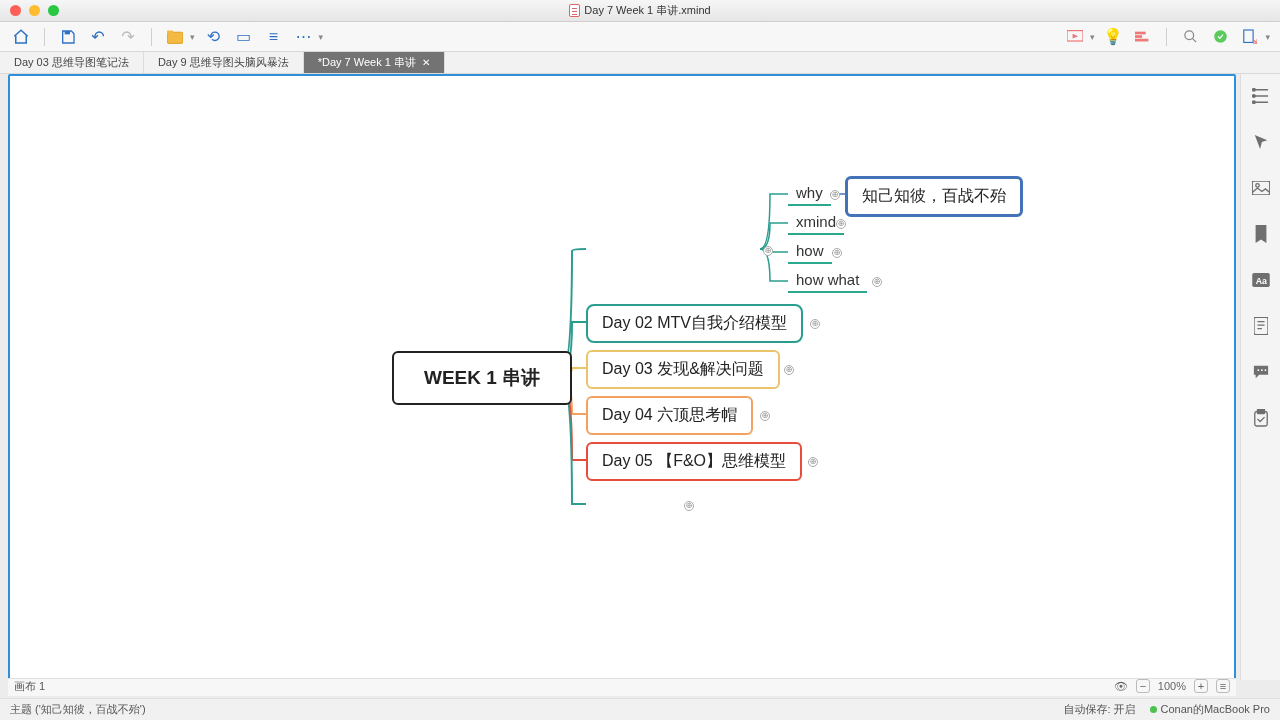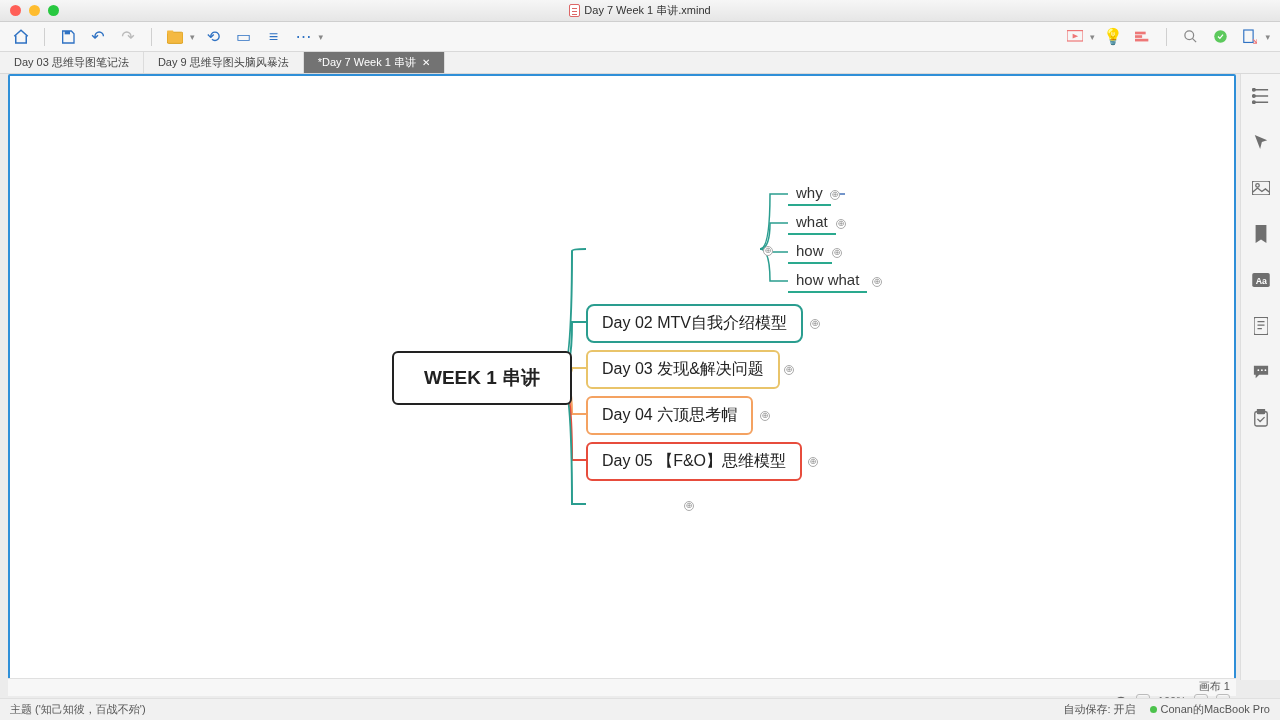--- a/index.html
+++ b/index.html
@@ -34,21 +34,21 @@
 
 
 .canvas { position:relative; width:100%; height:100%; }
 .node { position:absolute; background:#fff; border:2px solid; border-radius:6px; padding:7px 14px; font-size:16px; color:#222; white-space:nowrap;}
 .root { border-color:#222; font-weight:700; font-size:19px; padding:12px 30px;}
 .sub { position:absolute; font-size:15px; color:#333; border-bottom:2px solid #2aa98e; padding:3px 8px;}
 .plus { position:absolute; width:10px; height:10px; border:1px solid #aaa; border-radius:50%; font-size:8px; line-height:8px; text-align:center; color:#888; background:#fff;}
 svg.conn { position:absolute; top:0; left:0; width:100%; height:100%; pointer-events:none; overflow:visible;}
 
 
-.canvastab { position:absolute; left:8px; right:44px; bottom:24px; height:18px; background:#f7f7f7; border-top:1px solid #e0e0e0; display:flex; align-items:flex-end; font-size:11px; color:#555; padding:0 6px; justify-content:space-between;flex-direction:column;}
+.canvastab { position:absolute; left:8px; right:44px; bottom:24px; height:18px; background:#f7f7f7; border-top:1px solid #e0e0e0; display:flex; align-items:flex-start; font-size:11px; color:#555; padding:0 6px; justify-content:space-between;}
 .canvastab .zoom { display:flex; align-items:center; gap:8px; color:#666;}
 .canvastab .zbtn { width:14px; height:14px; border:1px solid #bbb; border-radius:3px; display:flex; align-items:center; justify-content:center; font-size:11px;}
 .status { position:absolute; left:0; right:0; bottom:0; height:22px; background:#f1f1f1; border-top:1px solid #e0e0e0; display:flex; align-items:center; font-size:11px; color:#555; padding:0 10px; justify-content:space-between;}
 .status .r { display:flex; gap:14px; align-items:center;}
 .gdot{width:7px;height:7px;border-radius:50%;background:#4cc24c;display:inline-block;margin-right:4px;}
 </style>
 </head>
 <body>
 
 <div class="titlebar">
@@ -213,27 +213,28 @@
       <path d="M750 173 Q760 173 760 205 L778 205" stroke="#2a9d8f" stroke-width="1.5" fill="none"></path>
       <path d="M820 118 L835 118" stroke="#4472b8" stroke-width="1.5" fill="none"></path>
     </svg>
 
     <div class="node root" style="left:382px; top:275px;"><span>WEEK 1 串讲</span></div>
 
     <div class="plus" style="left:753px; top:170px;">⊕</div>
 
     <div class="sub" style="left:778px; top:105px;"><span>why</span></div>
     <div class="plus" style="left:820px; top:114px;">⊕</div>
-    <div class="sub" style="left:778px; top:134px;"><span>what</span></div>
+    <div class="sub" style="left:778px; top:134px;"><span>xmind</span></div>
     <div class="plus" style="left:826px; top:143px;">⊕</div>
     <div class="sub" style="left:778px; top:163px;"><span>how</span></div>
     <div class="plus" style="left:822px; top:172px;">⊕</div>
     <div class="sub" style="left:778px; top:192px;"><span>how what</span></div>
     <div class="plus" style="left:862px; top:201px;">⊕</div>
 
+    <div class="node" style="left:835px; top:100px; border-color:#4472b8; border-width:3px;"><span>知己知彼，百战不殆</span></div>
 
     <div class="node" style="left:576px; top:228px; border-color:#2a9d8f;border-radius:8px;"><span>Day 02 MTV自我介绍模型</span></div>
     <div class="plus" style="left:800px; top:243px;">⊕</div>
 
     <div class="node" style="left:576px; top:274px; border-color:#e9c46a;"><span>Day 03 发现&amp;解决问题</span></div>
     <div class="plus" style="left:774px; top:289px;">⊕</div>
 
     <div class="node" style="left:576px; top:320px; border-color:#f4a261;"><span>Day 04 六顶思考帽</span></div>
     <div class="plus" style="left:750px; top:335px;">⊕</div>
 

